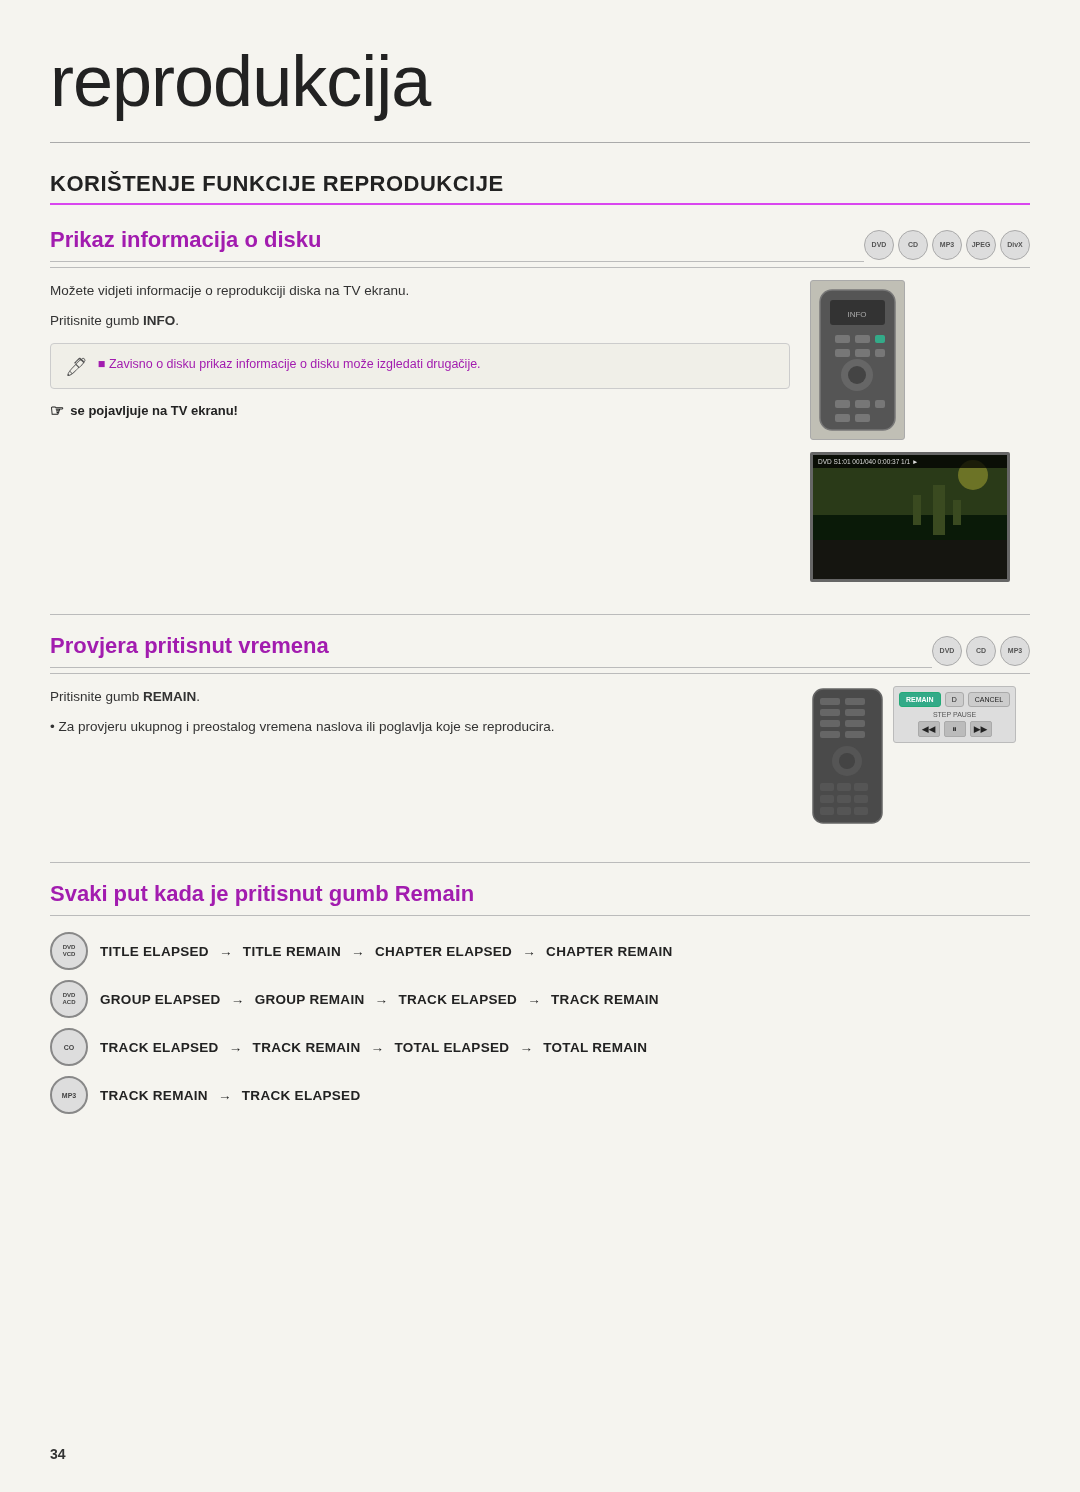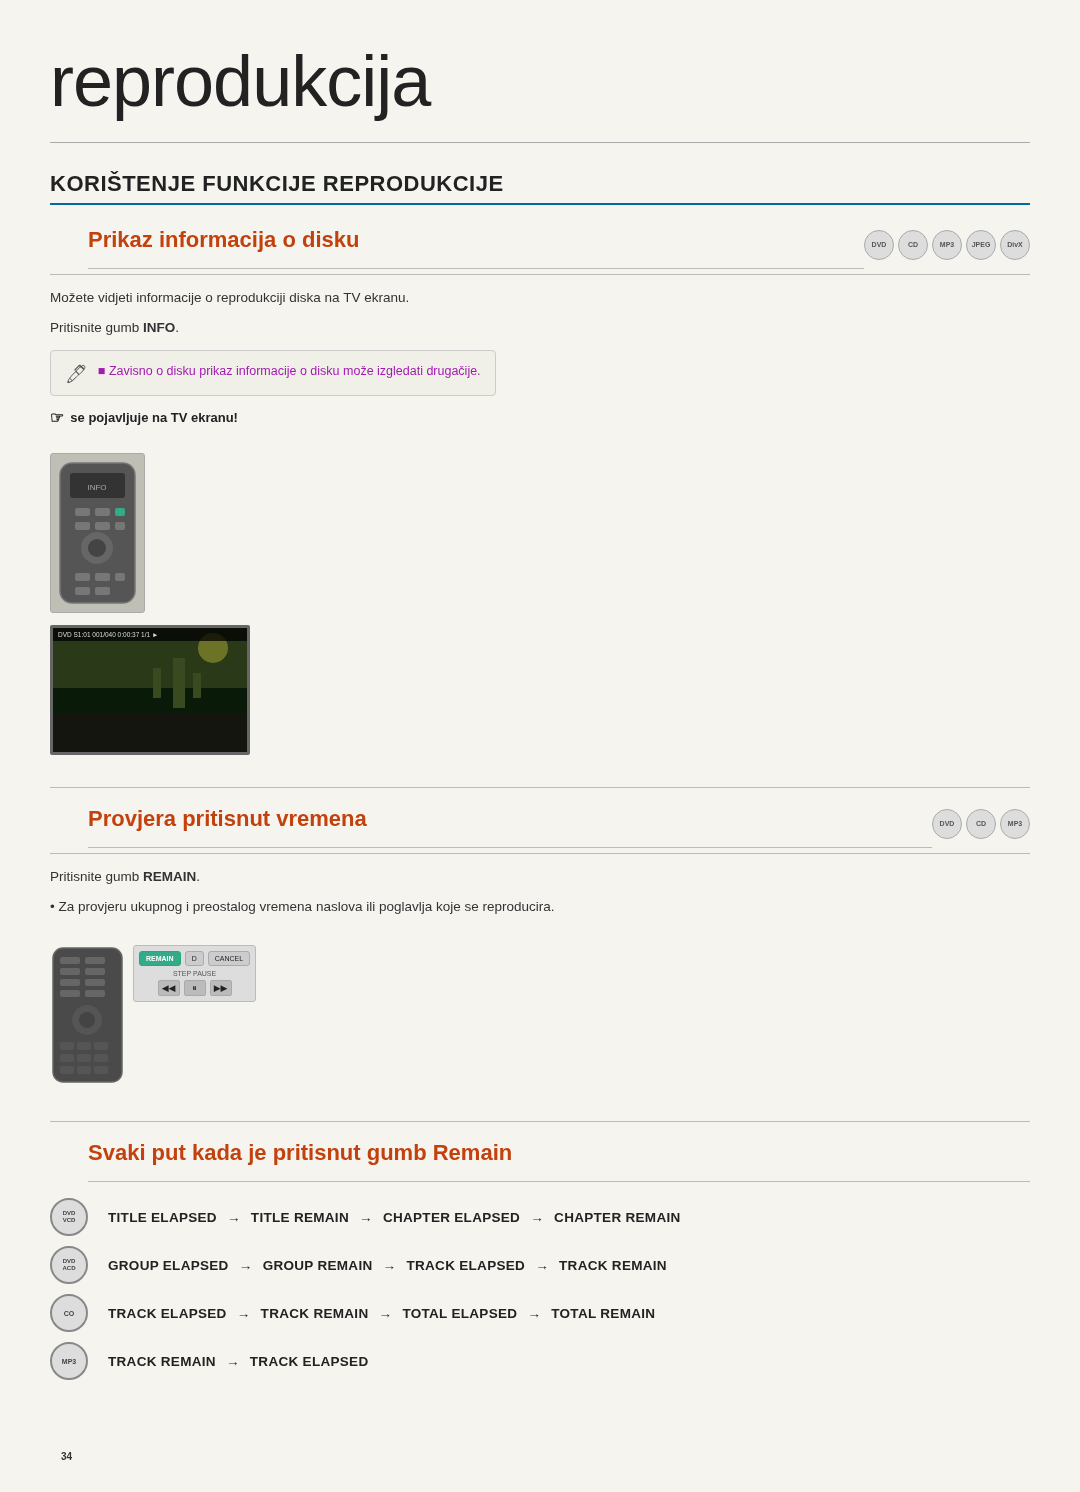--- a/index.html
+++ b/index.html
@@ -24,38 +24,37 @@
       font-family: Arial, Helvetica, sans-serif;
       letter-spacing: -1px;
       border-bottom: 1px solid #aaa;
       padding-bottom: 20px;
       margin-bottom: 28px;
     }
     
     .section-heading {
       font-size: 22px;
       font-weight: 900;
-      border-bottom: 2px solid #0369a1;
+      border-bottom: 2px solid #d946ef;
       padding-bottom: 6px;
       margin-bottom: 22px;
       text-transform: uppercase;
       letter-spacing: 0.5px;
     }
     
     .subsection {
       margin-bottom: 32px;
     }
     .subsection-title {
       font-size: 22px;
       font-weight: 700;
-      color: #c2410c;
+      color: #a21caf;
       border-bottom: 1px solid #bbb;
-      padding-bottom: 15px;
+      padding-bottom: 8px;
       flex: 1;
-      margin-left: 38px;
     }
     .body-text {
       font-size: 13.5px;
       line-height: 1.6;
       color: #333;
       margin-bottom: 8px;
     }
     .bold-inline { font-weight: 700; }
     .note-box {
       border: 1px solid #ccc;
@@ -90,37 +89,36 @@
       gap: 6px;
       margin-bottom: 6px;
     }
     .hand-sym {
       font-size: 16px;
     }
     .two-col {
       display: flex;
       gap: 20px;
       align-items: flex-start;
-      flex-direction: column;
     }
     .text-col { flex: 1; }
     .image-col {
       width: 220px;
       flex-shrink: 0;
     }
     
     .remain-section {
       margin-top: 10px;
     }
     
     .sequence-row {
       display: flex;
       align-items: center;
       margin-bottom: 10px;
-      gap: 8px;
+      gap: 0;
     }
     .seq-icon {
       width: 38px;
       height: 38px;
       border-radius: 50%;
       border: 2px solid #888;
       display: flex;
       align-items: center;
       justify-content: center;
       font-size: 7px;
@@ -137,22 +135,22 @@
       letter-spacing: 0.3px;
     }
     .arrow {
       margin: 0 6px;
       font-weight: 700;
     }
     
     .page-number {
       position: absolute;
       bottom: 30px;
-      left: 61px;
-      font-size: 10px;
+      left: 50px;
+      font-size: 14px;
       font-weight: 700;
       color: #333;
     }
     hr.thin-divider {
       border: none;
       border-top: 1px solid #bbb;
       margin: 18px 0;
     }
     .header-with-icons {
       display: flex;

